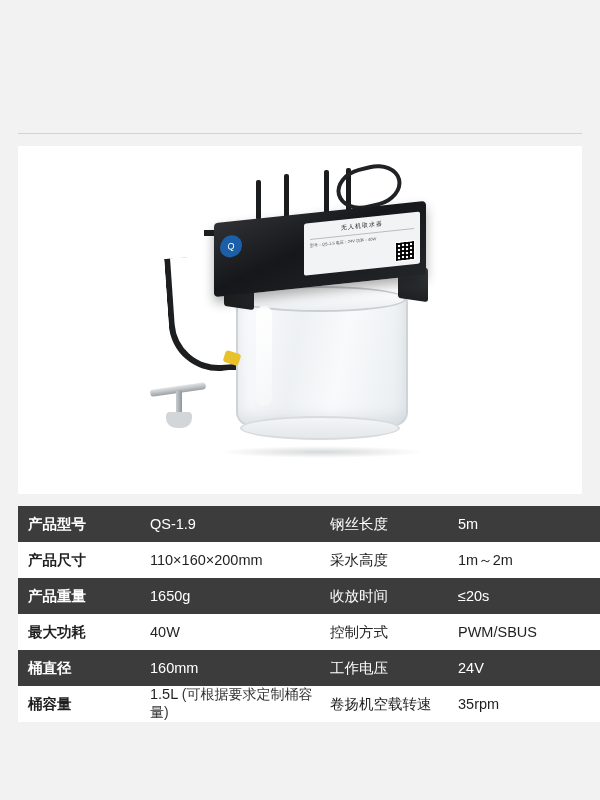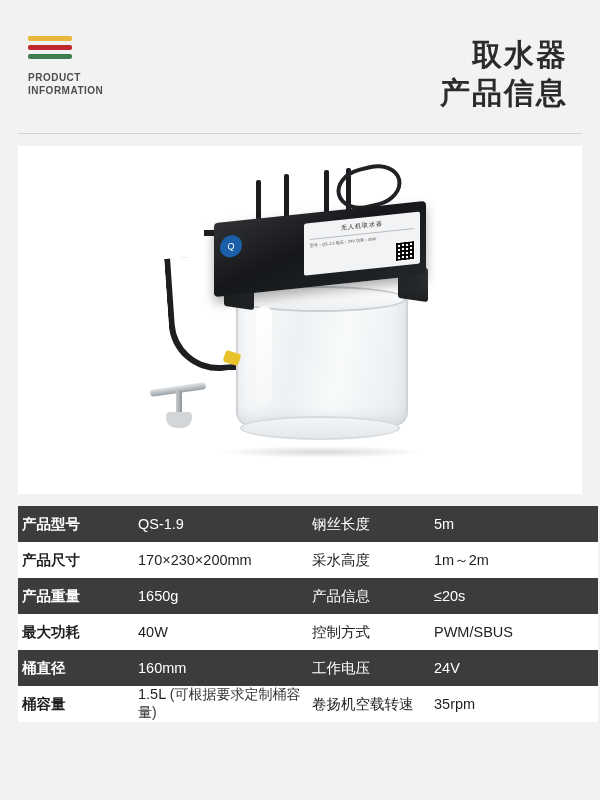--- a/index.html
+++ b/index.html
@@ -313,21 +313,21 @@
     border-collapse: collapse;
     width: 564px;
     table-layout: fixed;
   }
   .spec-table tr {
     height: 36px;
   }
   .spec-table td {
     font-size: 14.5px;
     color: #1f1f1f;
-    padding: 0 0 0 4px;
+    padding: 0 0 0 10px;
     vertical-align: middle;
     border: none;
   }
   .row-dark td {
     background: #3c3c3c;
     color: #ffffff;
   }
   .row-light td {
     background: #ffffff;
     color: #1f1f1f;
@@ -341,33 +341,20 @@
     color: inherit;
     opacity: 0.92;
   }
 </style>
 </head>
 <body>
 
 <div class="page">
 
   <div class="header">
-    <div class="brand">
-      <div class="bars">
-        <div class="bar bar1"></div>
-        <div class="bar bar2"></div>
-        <div class="bar bar3"></div>
-      </div>
-      <div class="brand-text">PRODUCT</div>
-      <div class="brand-text">INFORMATION</div>
-    </div>
-    <div class="title-block">
-      <div class="title-main">取水器</div>
-      <div class="title-sub">产品信息</div>
-    </div>
     <div class="header-rule"></div>
   </div>
 
   <div class="image-card">
     <div class="photo-wrap">
       <div class="shadow"></div>
 
       <div class="hose"></div>
       <div class="hose2"></div>
 
@@ -414,29 +401,29 @@
 
       <tr class="row-dark">
         <td class="col-k1">产品型号</td>
         <td class="col-v1">QS-1.9</td>
         <td class="col-k2">钢丝长度</td>
         <td class="col-v2">5m</td>
       </tr>
 
       <tr class="row-light">
         <td class="col-k1">产品尺寸</td>
-        <td class="col-v1">170×230×200mm</td>
+        <td class="col-v1">110×160×200mm</td>
         <td class="col-k2">采水高度</td>
         <td class="col-v2">1m～2m</td>
       </tr>
 
       <tr class="row-dark">
         <td class="col-k1">产品重量</td>
         <td class="col-v1">1650g</td>
-        <td class="col-k2">产品信息</td>
+        <td class="col-k2">收放时间</td>
         <td class="col-v2">≤20s</td>
       </tr>
 
       <tr class="row-light">
         <td class="col-k1">最大功耗</td>
         <td class="col-v1">40W</td>
         <td class="col-k2">控制方式</td>
         <td class="col-v2">PWM/SBUS</td>
       </tr>
 

